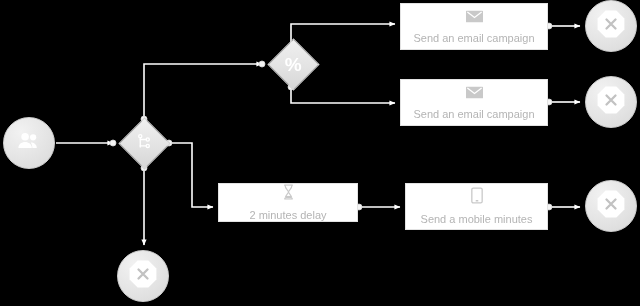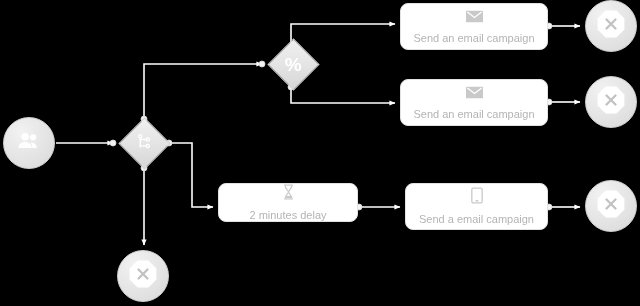--- a/index.html
+++ b/index.html
@@ -73,21 +73,21 @@
     font-weight: bold;
     line-height: 1;
     letter-spacing: -0.5px;
   }
 
   
   .card-node {
     position: absolute;
     background: #ffffff;
     border: 1px solid #e2e2e2;
-    border-radius: 8px;
+    border-radius: 0;
     box-sizing: border-box;
     display: flex;
     flex-direction: column;
     align-items: center;
     justify-content: center;
     z-index: 4;
   }
   .card-node .card-icon {
     display: block;
     margin-bottom: 5px;
@@ -215,21 +215,21 @@
     <span class="card-label">2 minutes delay</span>
   </div>
 
   <div class="card-node" style="left:405px; top:183px; width:143px; height:47px;">
     <span class="card-icon">
       <svg width="12" height="17" viewBox="0 0 13 18" fill="none" stroke="#c9c9c9" stroke-width="1.4">
         <rect x="0.9" y="0.9" width="11.2" height="16.2" rx="1.6"></rect>
         <rect x="5" y="14" width="3" height="1.6" rx="0.6" fill="#c9c9c9" stroke="none"></rect>
       </svg>
     </span>
-    <span class="card-label">Send a email campaign</span>
+    <span class="card-label">Send a mobile minutes</span>
   </div>
 
   <div class="circle-node" style="left:585px; top:0px;">
     <span class="glyph">
       <svg width="30" height="30" viewBox="0 0 30 30">
         <path d="M9.6 1.6 L20.4 1.6 L28.4 9.6 L28.4 20.4 L20.4 28.4 L9.6 28.4 L1.6 20.4 L1.6 9.6 Z" fill="#ffffff"></path>
         <path d="M10.5 10.5 L19.5 19.5 M19.5 10.5 L10.5 19.5" stroke="#c2c2c2" stroke-width="2.3" stroke-linecap="round"></path>
       </svg>
     </span>
   </div>

